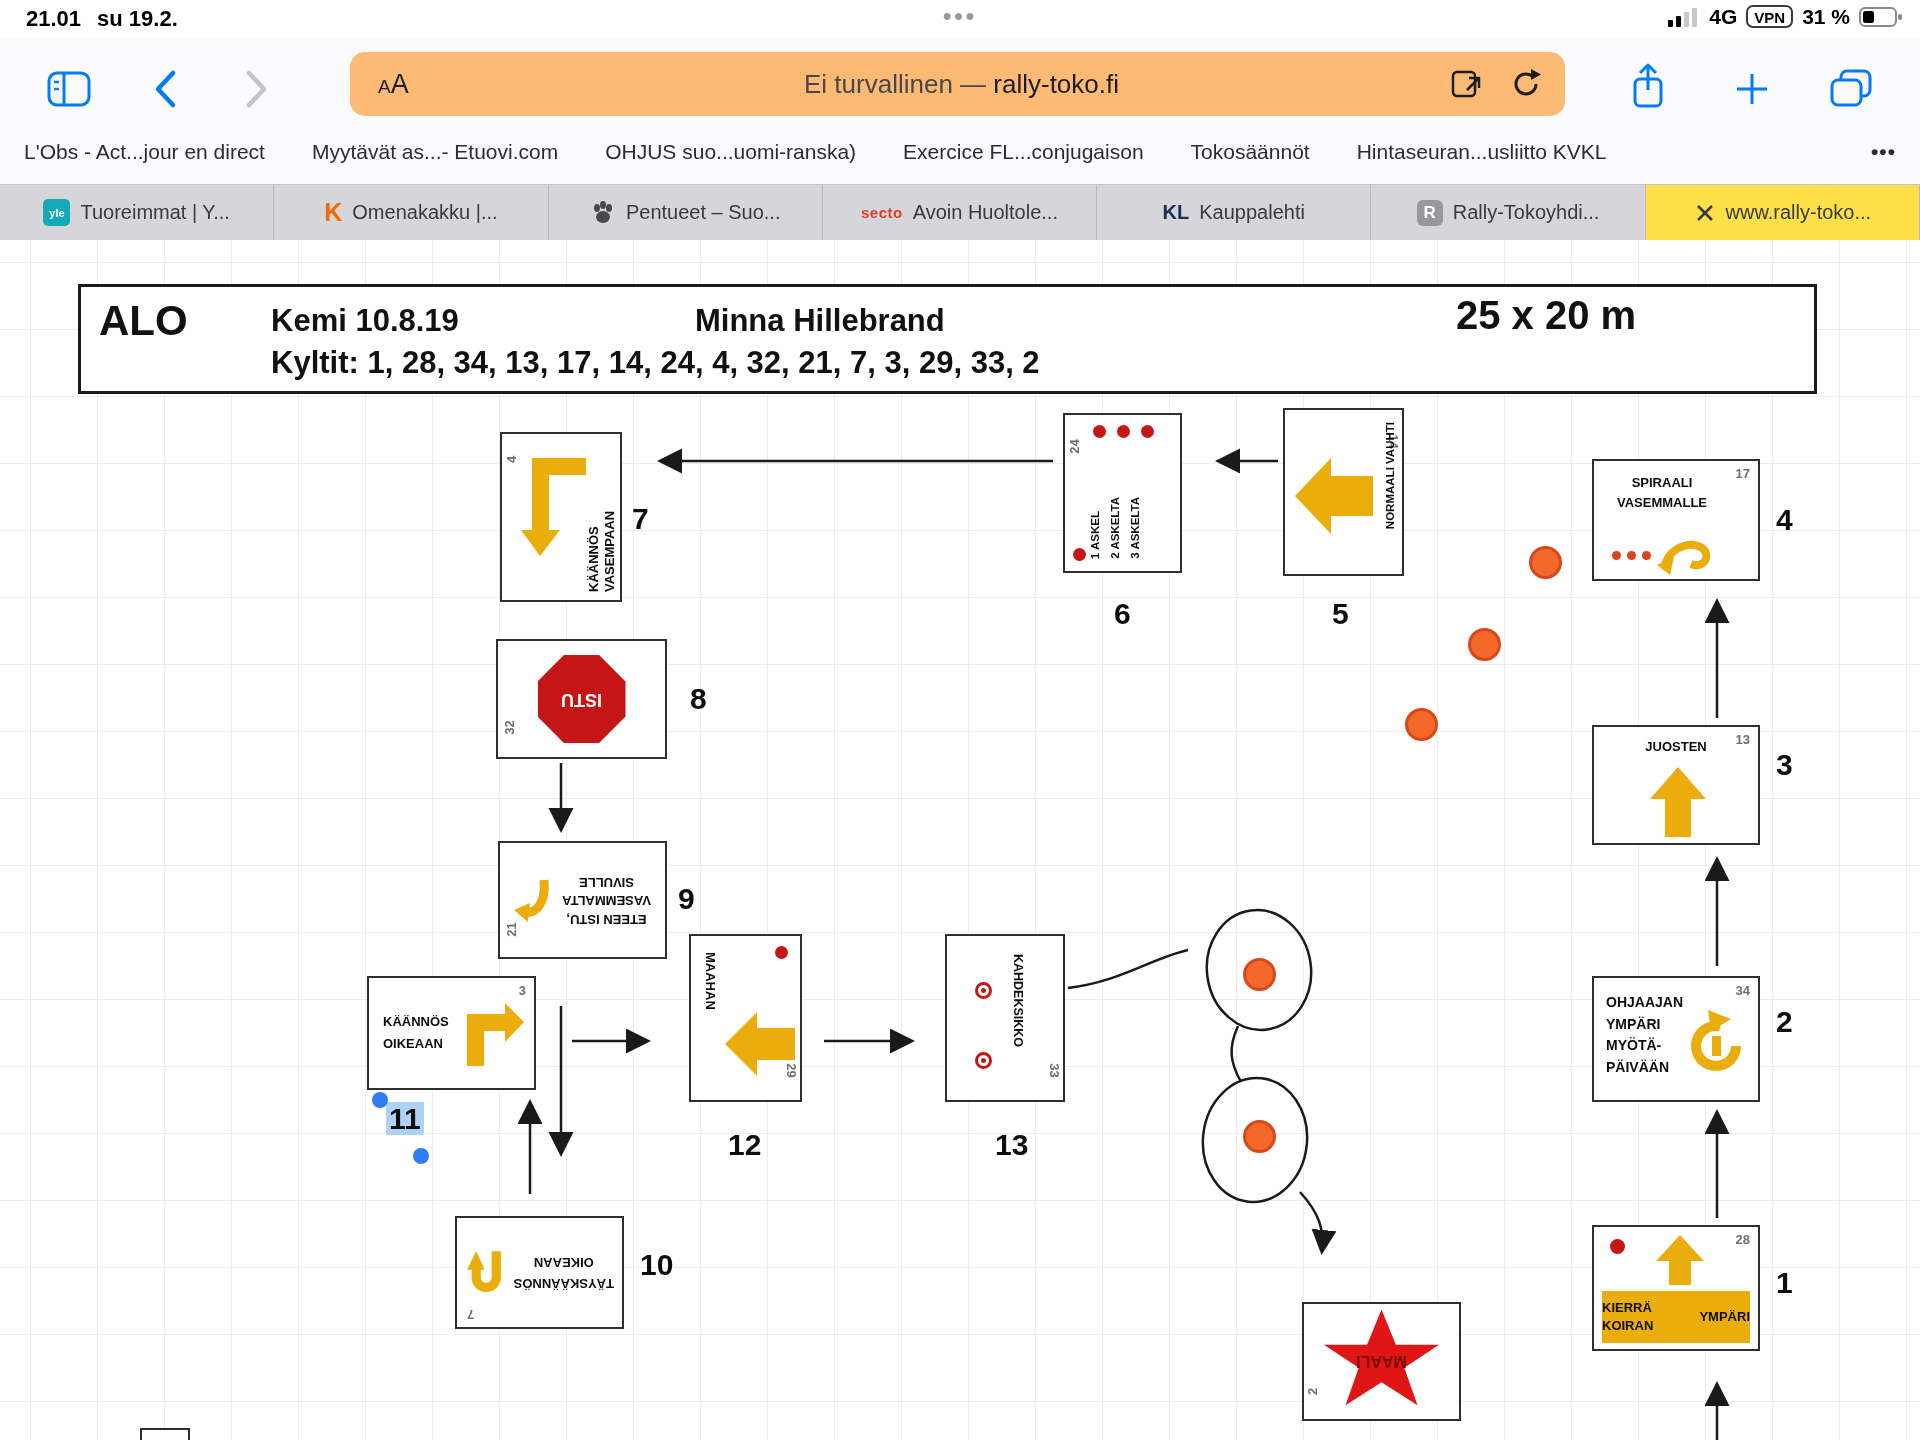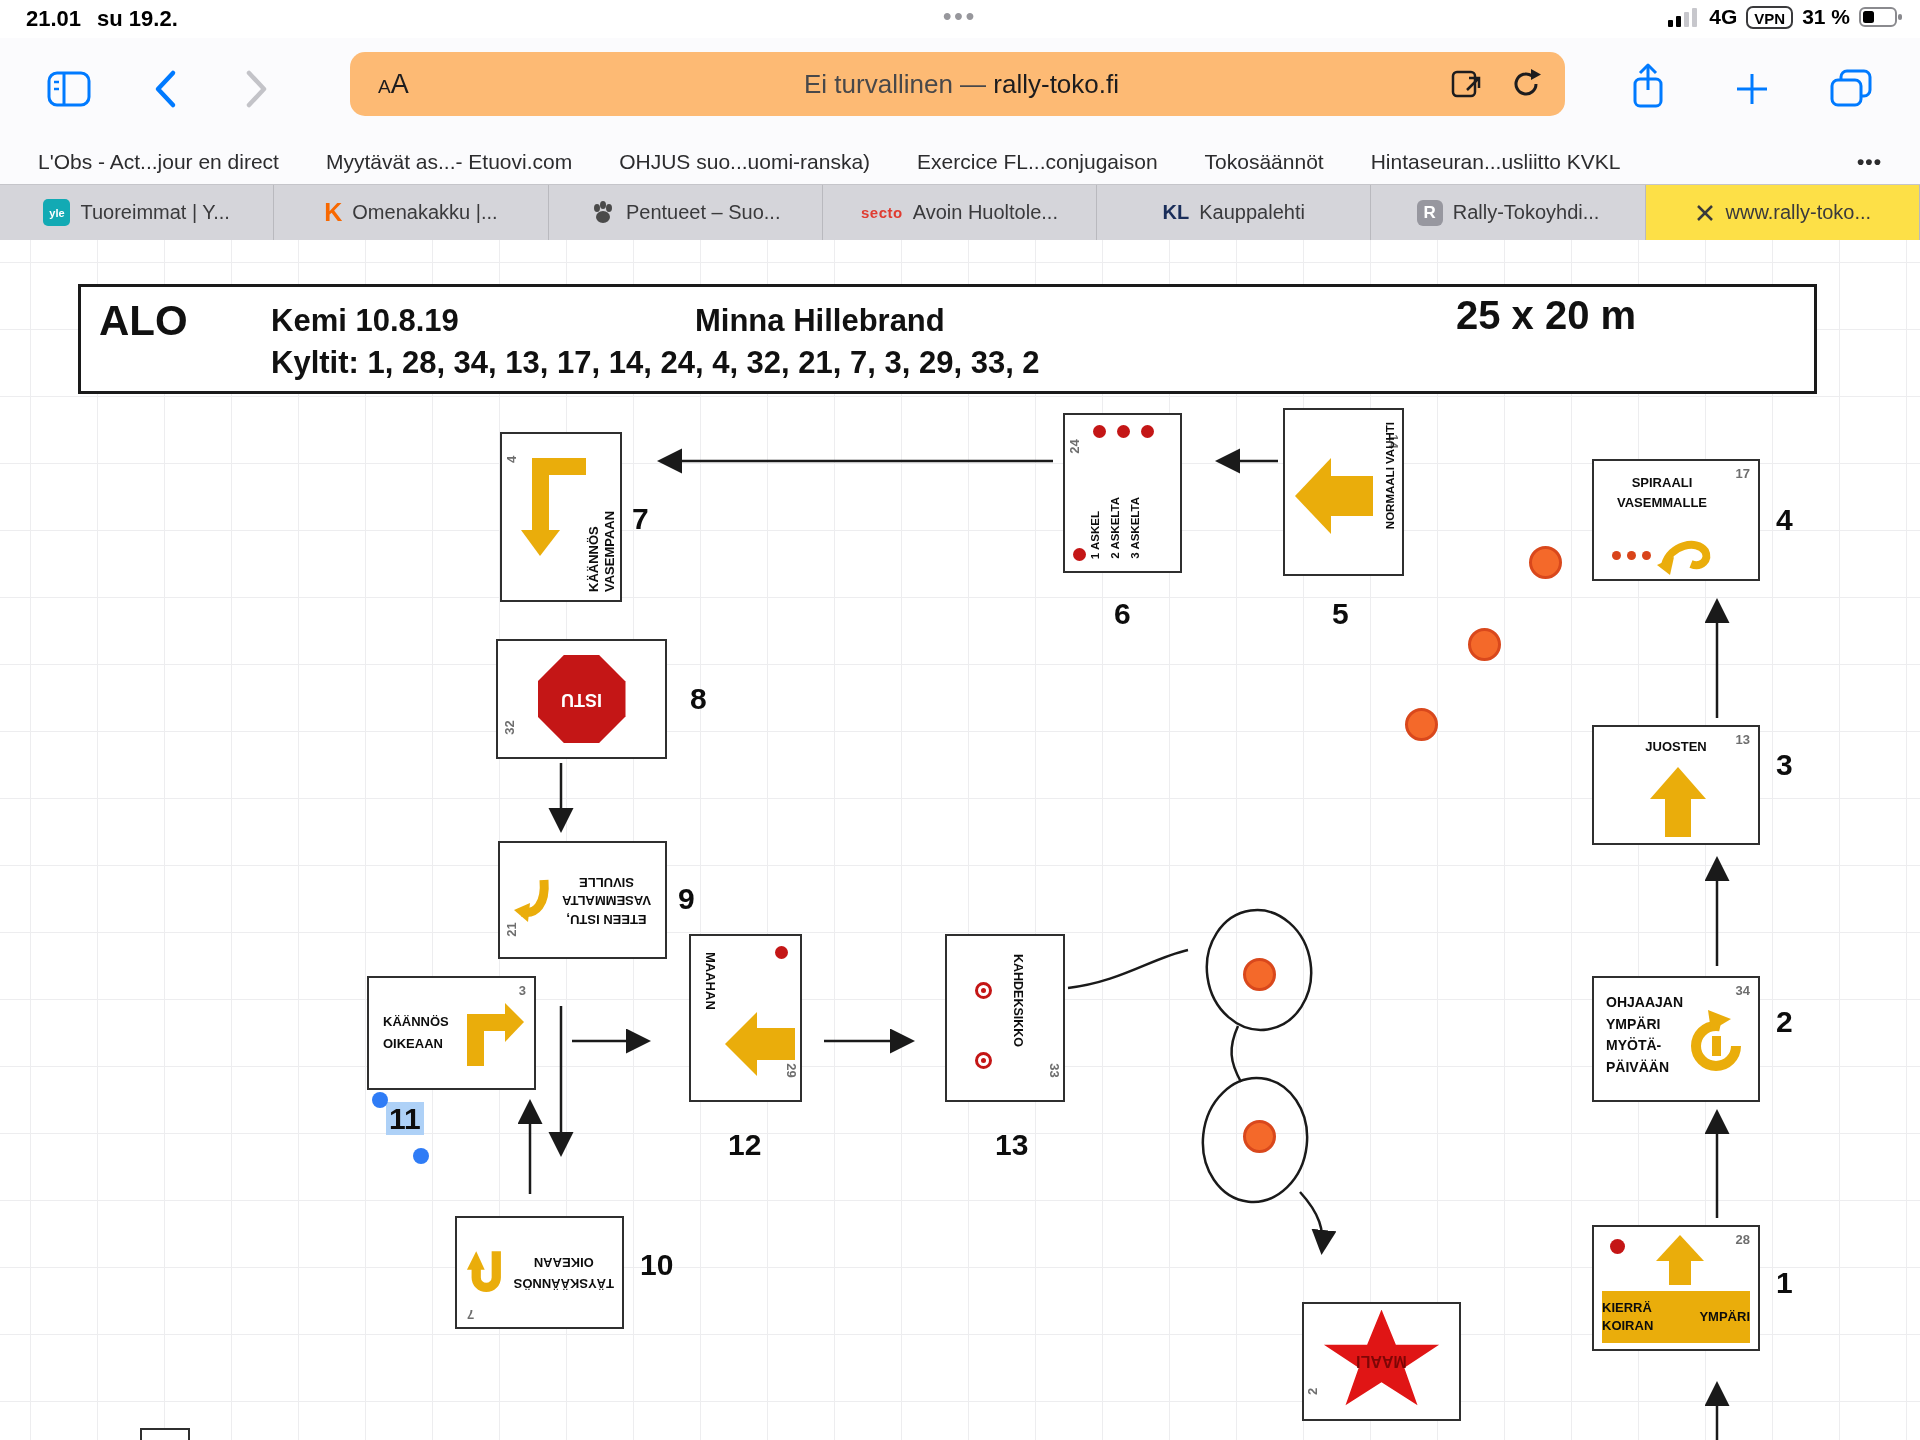--- a/index.html
+++ b/index.html
@@ -5,37 +5,37 @@
   html,body{margin:0;padding:0;background:#fff;}
   .screen{position:relative;width:1920px;height:1440px;overflow:hidden;background:#fff;
           font-family:"Liberation Sans",sans-serif;color:#111;}
   .abs{position:absolute;}
 
   
   .statusbar{position:absolute;left:0;top:0;width:100%;height:38px;background:#fff;}
   .sb-left{position:absolute;left:26px;top:6px;font-size:22px;font-weight:700;color:#000;}
   .sb-date{font-weight:600;margin-left:16px;}
   .sb-center{position:absolute;left:0;right:0;top:2px;text-align:center;color:#97979c;font-size:24px;letter-spacing:3px;font-weight:700;}
-  .sb-right{position:absolute;right:16px;top:5px;display:flex;align-items:center;gap:9px;font-size:21px;font-weight:600;color:#000;}
+  .sb-right{position:absolute;right:16px;top:5px;display:flex;gap:9px;font-size:21px;font-weight:600;color:#000;}
   .vpn-pill{border:2px solid #3a3a3c;border-radius:7px;padding:0 6px;font-size:15px;font-weight:700;height:23px;line-height:21px;box-sizing:border-box;}
 
   
   .toolbar{position:absolute;left:0;top:38px;width:100%;height:102px;background:#fbfbfd;}
   .addressbar{position:absolute;left:350px;top:14px;width:1215px;height:64px;background:#fdba74;border-radius:15px;
               display:flex;align-items:center;}
   .reader{margin-left:28px;color:#1c1c1e;}
   .reader .a1{font-size:19px;}
   .reader .a2{font-size:27px;}
   .urltitle{position:absolute;left:8px;right:0;text-align:center;font-size:26px;color:#1c1c1e;}
   .urltitle .sec{color:#48484a;}
   .ab-icons{margin-left:auto;display:flex;align-items:center;gap:26px;margin-right:22px;z-index:2;}
 
   
-  .favbar{position:absolute;left:0;top:140px;width:100%;height:44px;background:#fbfbfd;display:flex;align-items:center;
-          padding:0 38px;gap:47px;font-size:21px;color:#2c2c2e;box-sizing:border-box;white-space:nowrap;}
+  .favbar{position:absolute;left:0;top:140px;width:100%;height:44px;background:#fbfbfd;display:flex;align-items:flex-start;
+          padding:0 24px;gap:47px;font-size:21px;color:#2c2c2e;box-sizing:border-box;white-space:nowrap;}
   .fav-more{margin-left:auto;font-weight:700;color:#2c2c2e;letter-spacing:1px;}
 
   
   .tabbar{position:absolute;left:0;top:184px;width:100%;height:56px;display:flex;background:#cfcfd4;border-top:1px solid #c5c5ca;box-sizing:border-box;}
   .tab{flex:1;display:flex;align-items:center;justify-content:center;gap:10px;border-right:1px solid #b9b9be;
        background:#d5d5da;font-size:20px;color:#3a3a3c;white-space:nowrap;overflow:hidden;padding:0 8px;}
   .tab.active{background:#fde047;}
   .ticon{flex:0 0 auto;display:flex;align-items:center;justify-content:center;}
   .yle-badge{width:27px;height:27px;border-radius:5px;background:#12aab4;color:#fff;font-size:11px;font-weight:700;display:flex;align-items:center;justify-content:center;}
   .k-badge{color:#f86800;font-weight:700;font-size:25px;}

